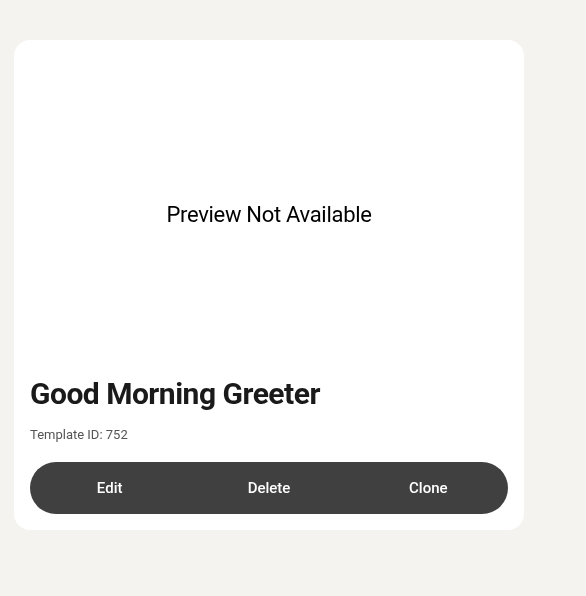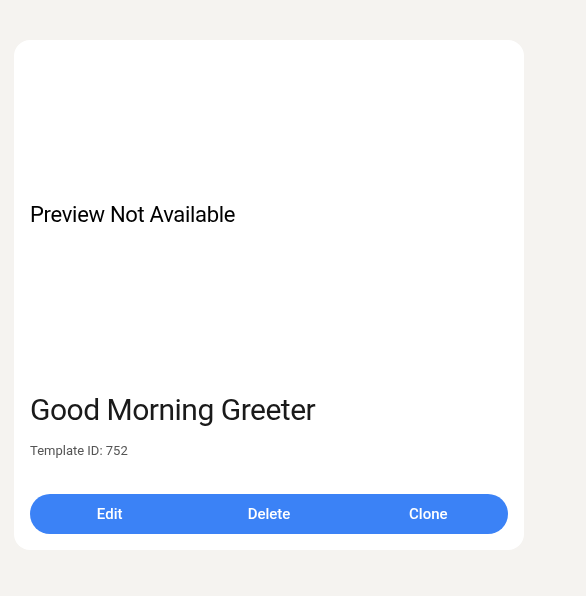--- a/index.html
+++ b/index.html
@@ -19,45 +19,46 @@
     .card {
       background-color: #ffffff;
       border-radius: 16px;
       padding: 16px;
       width: 510px;
     }
     .preview-area {
       height: 316px;
       display: flex;
       align-items: center;
+      justify-content: center;
     }
     .preview-text {
       font-size: 22px;
       color: #000000;
       font-weight: 400;
       letter-spacing: -0.3px;
     }
     .card-title {
       font-size: 30px;
-      font-weight: 400;
+      font-weight: 700;
       color: #1a1a1a;
-      margin-top: 20px;
+      margin-top: 4px;
       margin-bottom: 16px;
       letter-spacing: -0.5px;
     }
     .template-id {
       font-size: 13px;
       color: #555555;
-      margin-bottom: 36px;
+      margin-bottom: 20px;
     }
     .button-row {
       display: flex;
-      background-color: #3b82f6;
+      background-color: #404040;
       border-radius: 26px;
-      height: 40px;
+      height: 52px;
       overflow: hidden;
     }
     .action-button {
       flex: 1;
       background: transparent;
       border: none;
       color: #ffffff;
       font-size: 15px;
       font-weight: 500;
       cursor: pointer;

